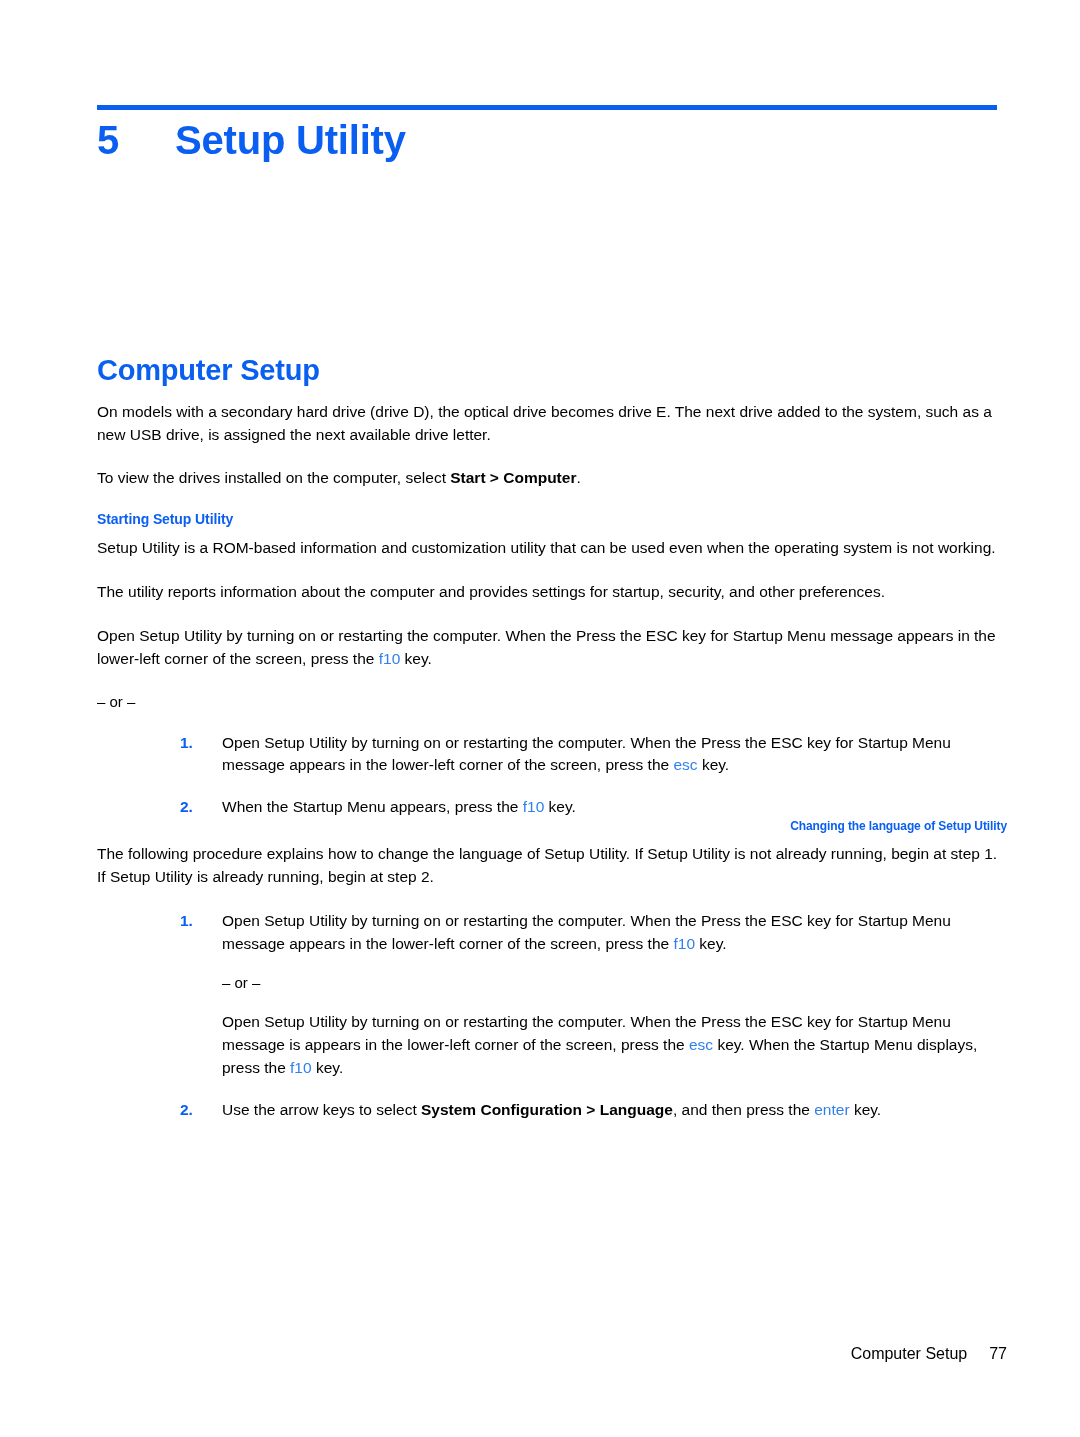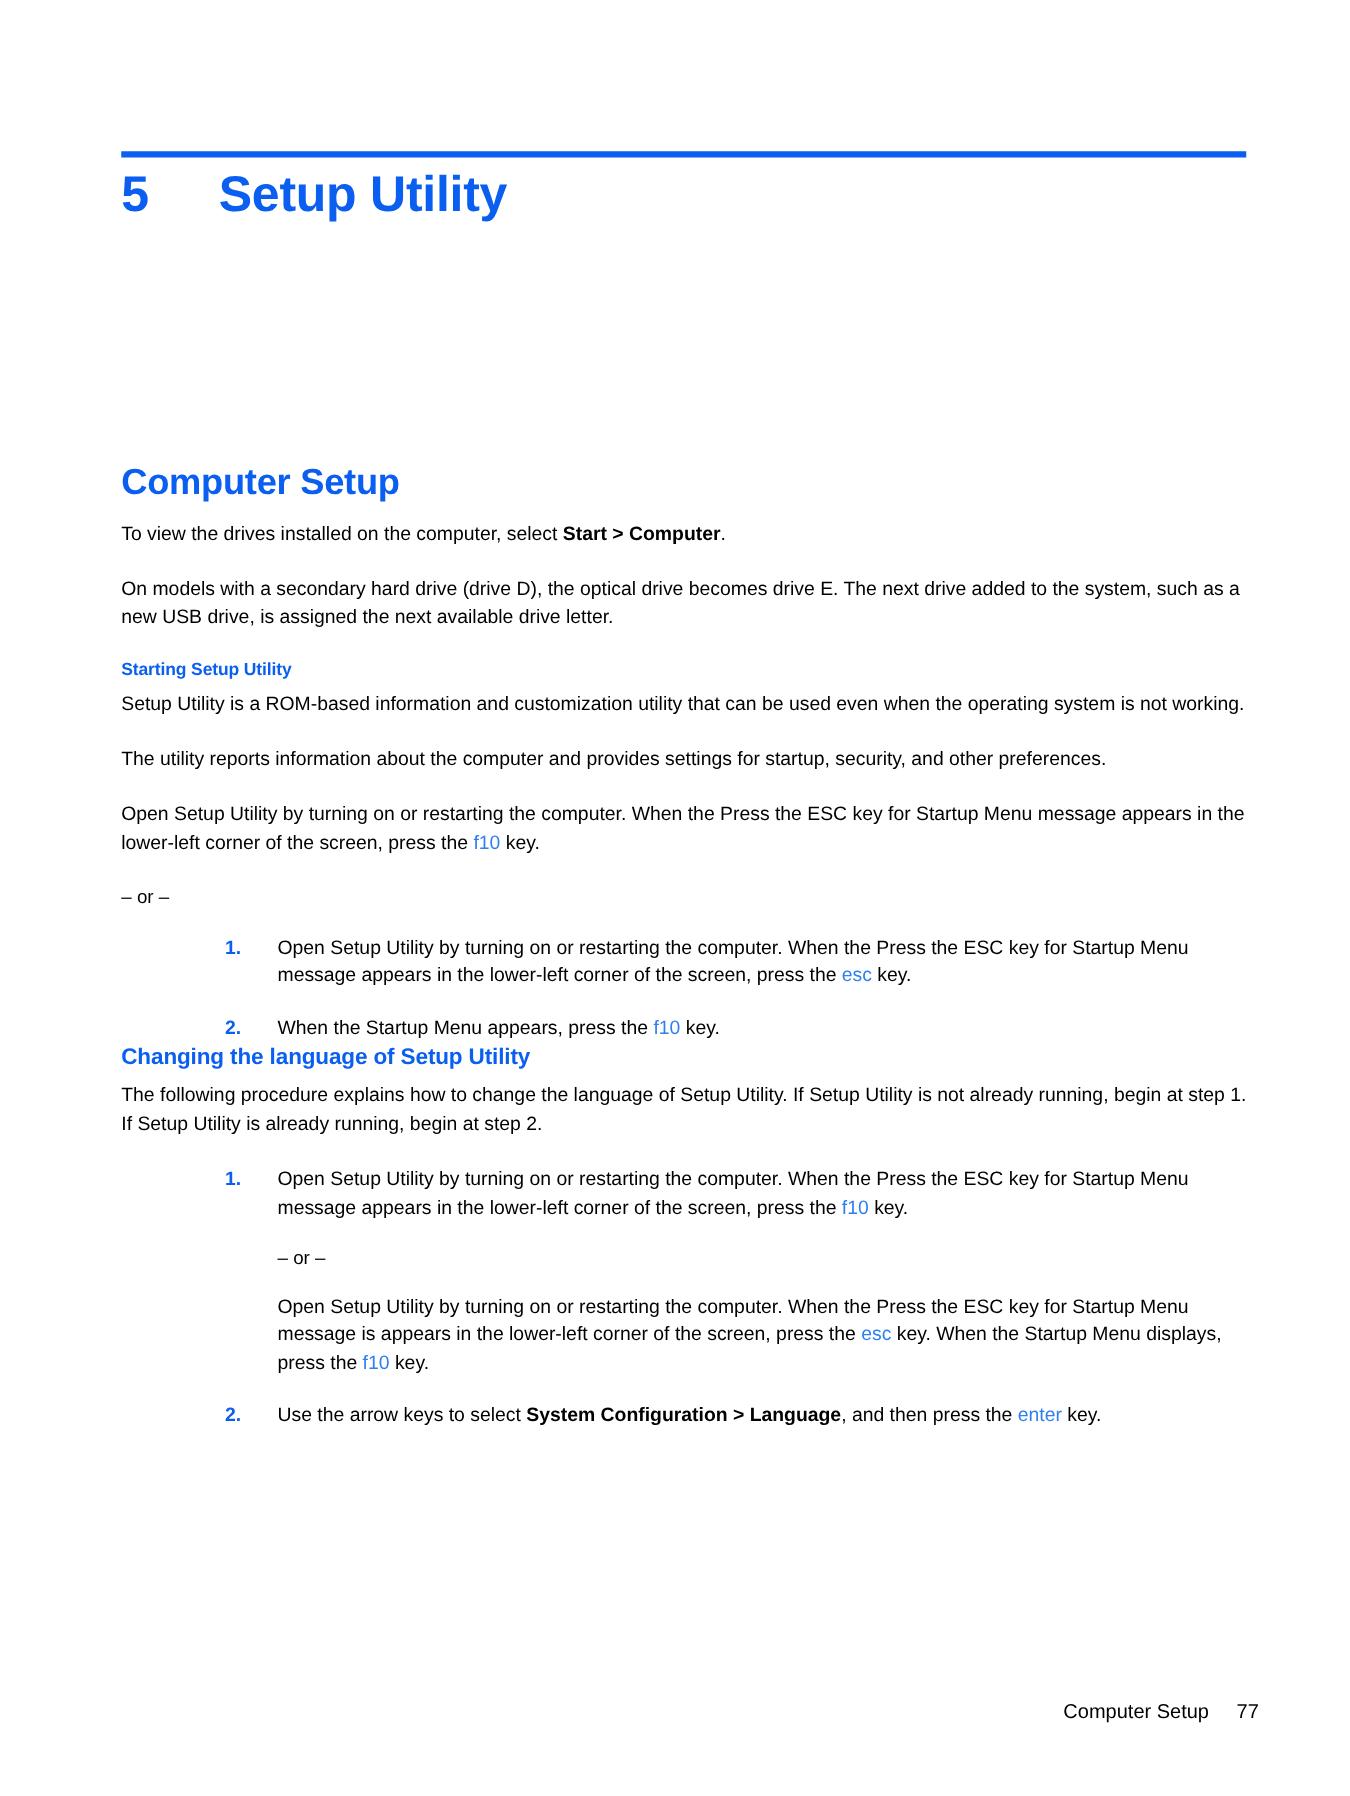--- a/index.html
+++ b/index.html
@@ -10,21 +10,21 @@
   body {
     width: 1080px;
     height: 1437px;
     font-family: "Liberation Sans", sans-serif;
     color: #000000;
     position: relative;
     overflow: hidden;
   }
   .page {
     position: absolute;
-    left: 0; top: 16px;
+    left: 0; top: 0;
     width: 1080px;
     height: 1198px;
     box-sizing: border-box;
   }
 
   
   .chapter-rule {
     position: absolute;
     left: 97px;
     top: 105px;
@@ -66,25 +66,26 @@
   h2.h2 {
     margin: 0 0 10px 0;
     font-size: 14px;
     font-weight: bold;
     color: #0a5ff0;
     letter-spacing: -0.1px;
     line-height: 1.15;
   }
   h3.h3 {
     margin: 0 0 10px 0;
-    font-size: 18px;
+    font-size: 12px;
     font-weight: bold;
     color: #0a5ff0;
     letter-spacing: -0.1px;
     line-height: 1.2;
+    text-align: right;
   }
 
   .indent {
     margin-left: 83px;
   }
 
   p.body {
     margin: 0 0 21px 0;
     font-size: 15.5px;
     line-height: 1.47;
@@ -159,23 +160,23 @@
   <div class="chapter-rule"></div>
 
   <div class="chapter-title">
     <span class="chapter-num">5</span><span>Setup Utility</span>
   </div>
 
   <div class="content">
 
     <h1 class="h1">Computer Setup</h1>
 
+    <p class="body indent">On models with a secondary hard drive (drive D), the optical drive becomes drive E. The next drive added to the system, such as a new USB drive, is assigned the next available drive letter.</p>
+
     <p class="body indent"><span>To view the drives installed on the computer, select </span><b>Start &gt; Computer</b><span>.</span></p>
-
-    <p class="body indent">On models with a secondary hard drive (drive D), the optical drive becomes drive E. The next drive added to the system, such as a new USB drive, is assigned the next available drive letter.</p>
 
     <h2 class="h2 gap-h2">Starting Setup Utility</h2>
 
     <p class="body indent">Setup Utility is a ROM-based information and customization utility that can be used even when the operating system is not working.</p>
 
     <p class="body indent">The utility reports information about the computer and provides settings for startup, security, and other preferences.</p>
 
 
     <p class="body indent"><span>Open Setup Utility by turning on or restarting the computer. When the Press the ESC key for Startup Menu message appears in the lower-left corner of the screen, press the </span><span class="key">f10</span><span> key.</span></p>
 

